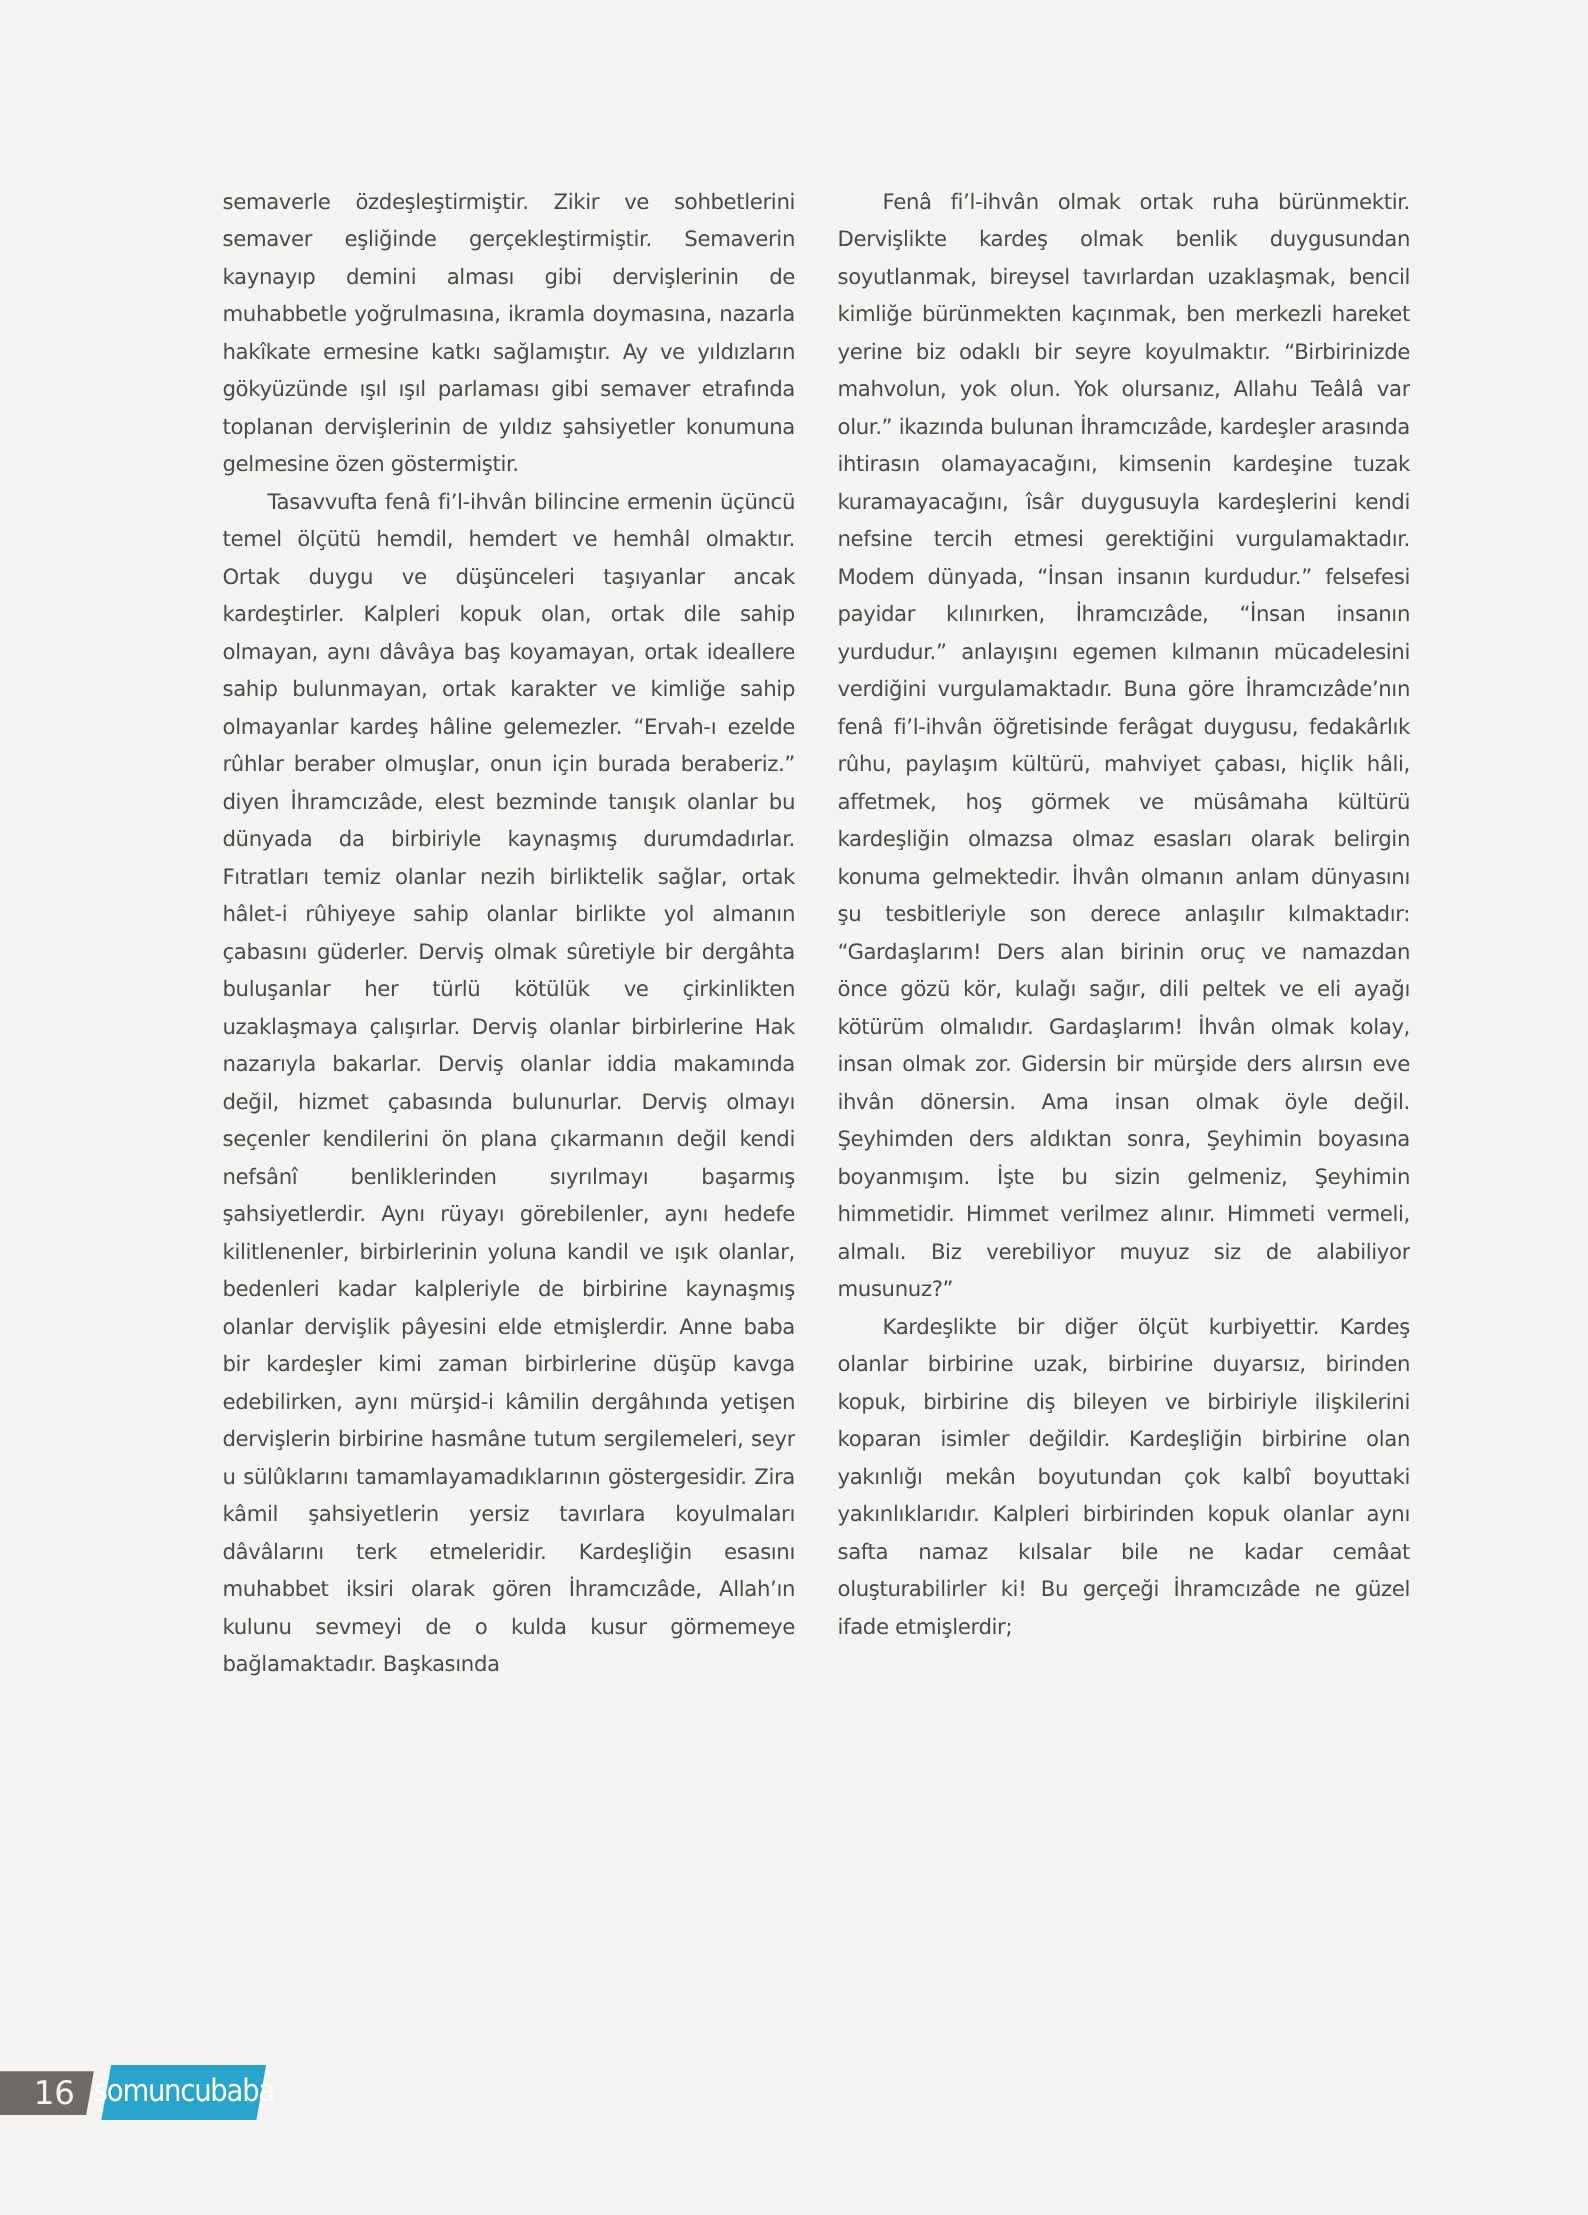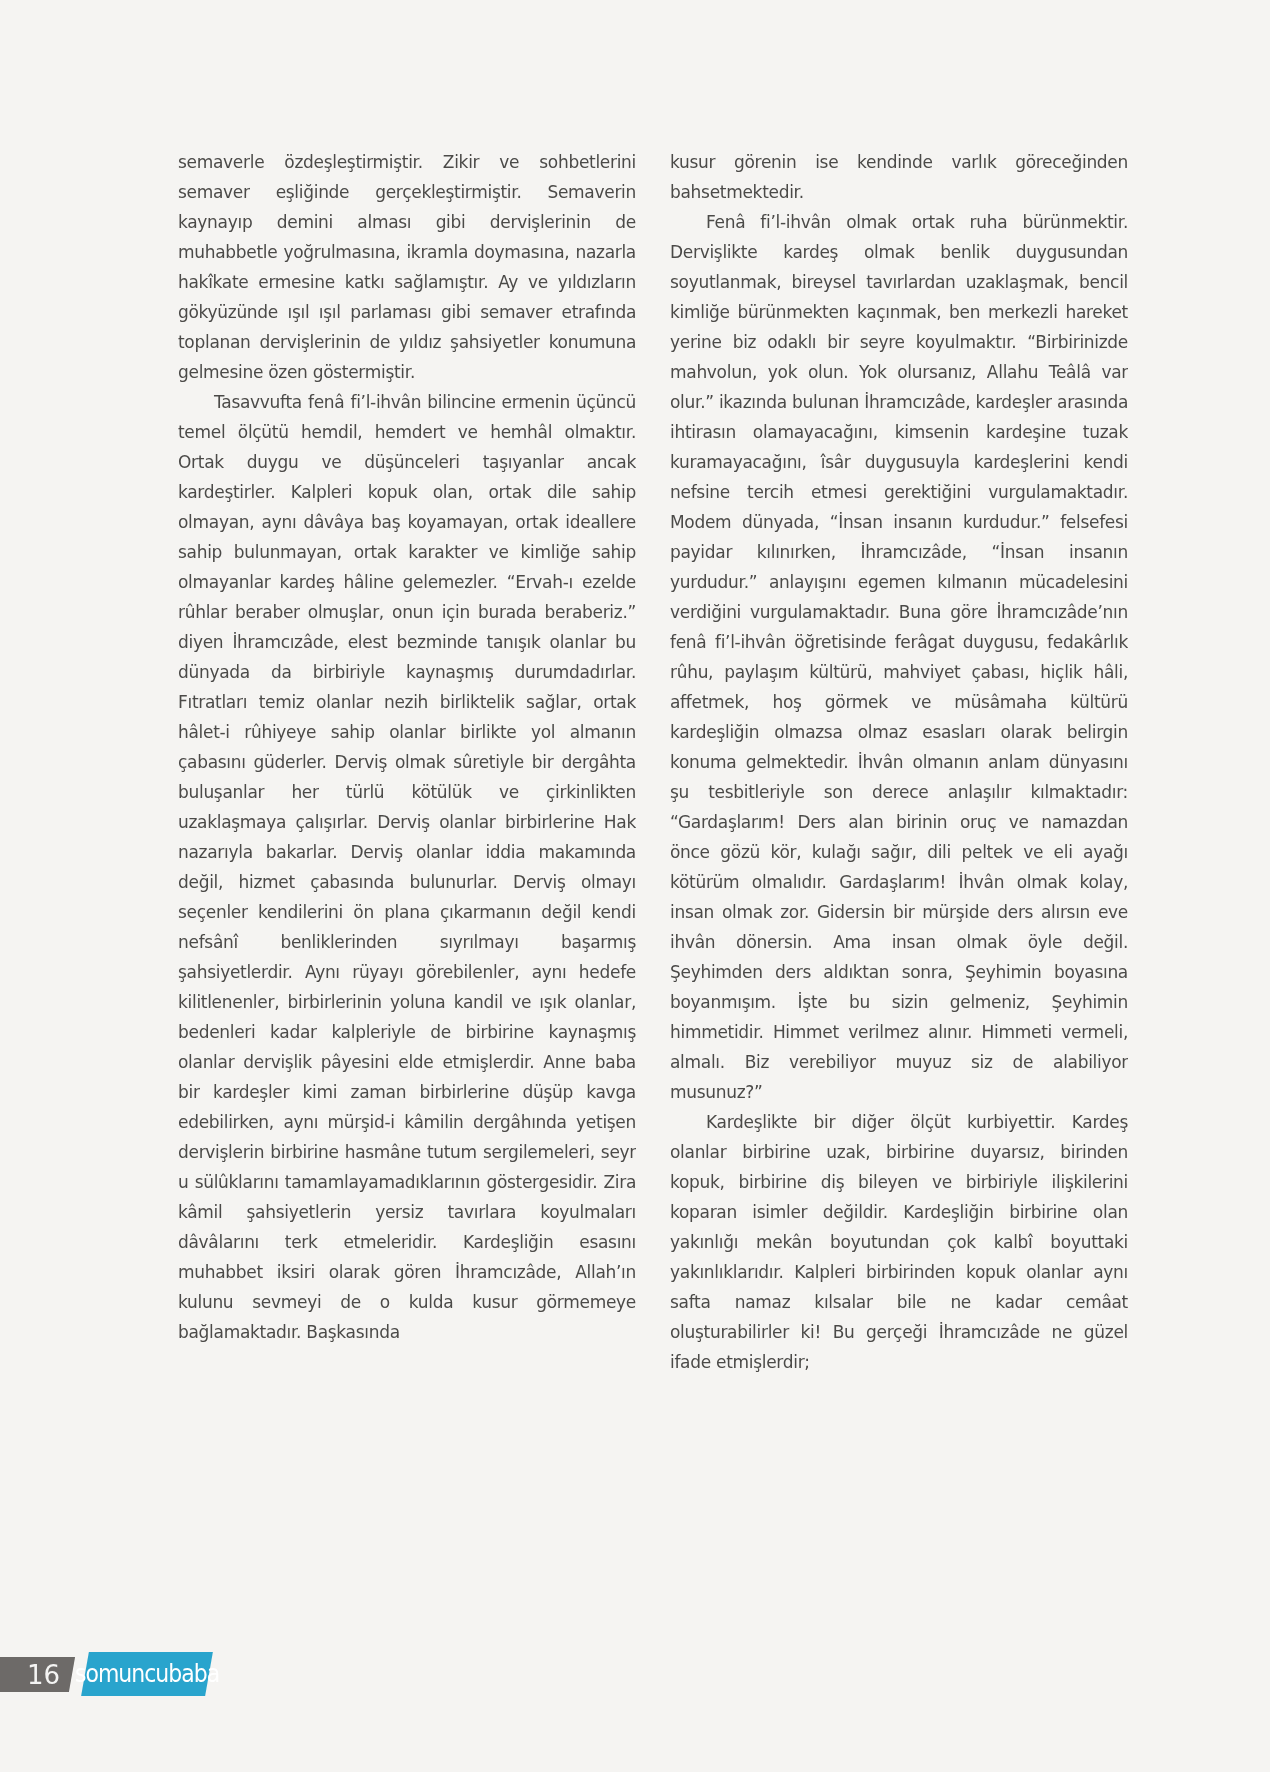--- a/index.html
+++ b/index.html
@@ -46,21 +46,20 @@
 <body>
 
 <div class="page">
 
   <section class="col col-left">
     <p>semaverle özdeşleştirmiştir. Zikir ve sohbetlerini semaver eşliğinde gerçekleştirmiştir. Semaverin kaynayıp demini alması gibi dervişlerinin de muhabbetle yoğrulmasına, ikramla doymasına, nazarla hakîkate ermesine katkı sağlamıştır. Ay ve yıldızların gökyüzünde ışıl ışıl parlaması gibi semaver etrafında toplanan dervişlerinin de yıldız şahsiyetler konumuna gelmesine özen göstermiştir.</p>
     <p class="indent">Tasavvufta fenâ fi’l-ihvân bilincine ermenin üçüncü temel ölçütü hemdil, hemdert ve hemhâl olmaktır. Ortak duygu ve düşünceleri taşıyanlar ancak kardeştirler. Kalpleri kopuk olan, ortak dile sahip olmayan, aynı dâvâya baş koyamayan, ortak ideallere sahip bulunmayan, ortak karakter ve kimliğe sahip olmayanlar kardeş hâline gelemezler. “Ervah-ı ezelde rûhlar beraber olmuşlar, onun için burada beraberiz.” diyen İhramcızâde, elest bezminde tanışık olanlar bu dünyada da birbiriyle kaynaşmış durumdadırlar. Fıtratları temiz olanlar nezih birliktelik sağlar, ortak hâlet-i rûhiyeye sahip olanlar birlikte yol almanın çabasını güderler. Derviş olmak sûretiyle bir dergâhta buluşanlar her türlü kötülük ve çirkinlikten uzaklaşmaya çalışırlar. Derviş olanlar birbirlerine Hak nazarıyla bakarlar. Derviş olanlar iddia makamında değil, hizmet çabasında bulunurlar. Derviş olmayı seçenler kendilerini ön plana çıkarmanın değil kendi nefsânî benliklerinden sıyrılmayı başarmış şahsiyetlerdir. Aynı rüyayı görebilenler, aynı hedefe kilitlenenler, birbirlerinin yoluna kandil ve ışık olanlar, bedenleri kadar kalpleriyle de birbirine kaynaşmış olanlar dervişlik pâyesini elde etmişlerdir. Anne baba bir kardeşler kimi zaman birbirlerine düşüp kavga edebilirken, aynı mürşid-i kâmilin dergâhında yetişen dervişlerin birbirine hasmâne tutum sergilemeleri, seyr u sülûklarını tamamlayamadıklarının göstergesidir. Zira kâmil şahsiyetlerin yersiz tavırlara koyulmaları dâvâlarını terk etmeleridir. Kardeşliğin esasını muhabbet iksiri olarak gören İhramcızâde, Allah’ın kulunu sevmeyi de o kulda kusur görmemeye bağlamaktadır. Başkasında</p>
   </section>
 
   <section class="col col-right">
-    <p>kusur görenin ise kendinde varlık göreceğinden bahsetmektedir.</p>
     <p class="indent">Fenâ fi’l-ihvân olmak ortak ruha bürünmektir. Dervişlikte kardeş olmak benlik duygusundan soyutlanmak, bireysel tavırlardan uzaklaşmak, bencil kimliğe bürünmekten kaçınmak, ben merkezli hareket yerine biz odaklı bir seyre koyulmaktır. “Birbirinizde mahvolun, yok olun. Yok olursanız, Allahu Teâlâ var olur.” ikazında bulunan İhramcızâde, kardeşler arasında ihtirasın olamayacağını, kimsenin kardeşine tuzak kuramayacağını, îsâr duygusuyla kardeşlerini kendi nefsine tercih etmesi gerektiğini vurgulamaktadır. Modem dünyada, “İnsan insanın kurdudur.” felsefesi payidar kılınırken, İhramcızâde, “İnsan insanın yurdudur.” anlayışını egemen kılmanın mücadelesini verdiğini vurgulamaktadır. Buna göre İhramcızâde’nın fenâ fi’l-ihvân öğretisinde ferâgat duygusu, fedakârlık rûhu, paylaşım kültürü, mahviyet çabası, hiçlik hâli, affetmek, hoş görmek ve müsâmaha kültürü kardeşliğin olmazsa olmaz esasları olarak belirgin konuma gelmektedir. İhvân olmanın anlam dünyasını şu tesbitleriyle son derece anlaşılır kılmaktadır: “Gardaşlarım! Ders alan birinin oruç ve namazdan önce gözü kör, kulağı sağır, dili peltek ve eli ayağı kötürüm olmalıdır. Gardaşlarım! İhvân olmak kolay, insan olmak zor. Gidersin bir mürşide ders alırsın eve ihvân dönersin. Ama insan olmak öyle değil. Şeyhimden ders aldıktan sonra, Şeyhimin boyasına boyanmışım. İşte bu sizin gelmeniz, Şeyhimin himmetidir. Himmet verilmez alınır. Himmeti vermeli, almalı. Biz verebiliyor muyuz siz de alabiliyor musunuz?”</p>
     <p class="indent">Kardeşlikte bir diğer ölçüt kurbiyettir. Kardeş olanlar birbirine uzak, birbirine duyarsız, birinden kopuk, birbirine diş bileyen ve birbiriyle ilişkilerini koparan isimler değildir. Kardeşliğin birbirine olan yakınlığı mekân boyutundan çok kalbî boyuttaki yakınlıklarıdır. Kalpleri birbirinden kopuk olanlar aynı safta namaz kılsalar bile ne kadar cemâat oluşturabilirler ki! Bu gerçeği İhramcızâde ne güzel ifade etmişlerdir;</p>
   </section>
 
   <footer>
     <div class="footer-bar">
       <span class="num">16</span>
     </div>
     <div class="logo-flag">
       <span class="logo-text">somuncubaba</span>

